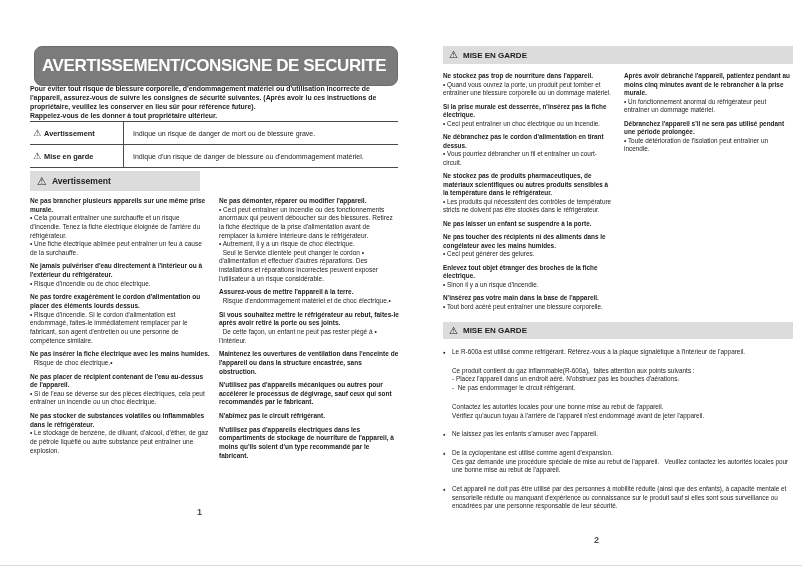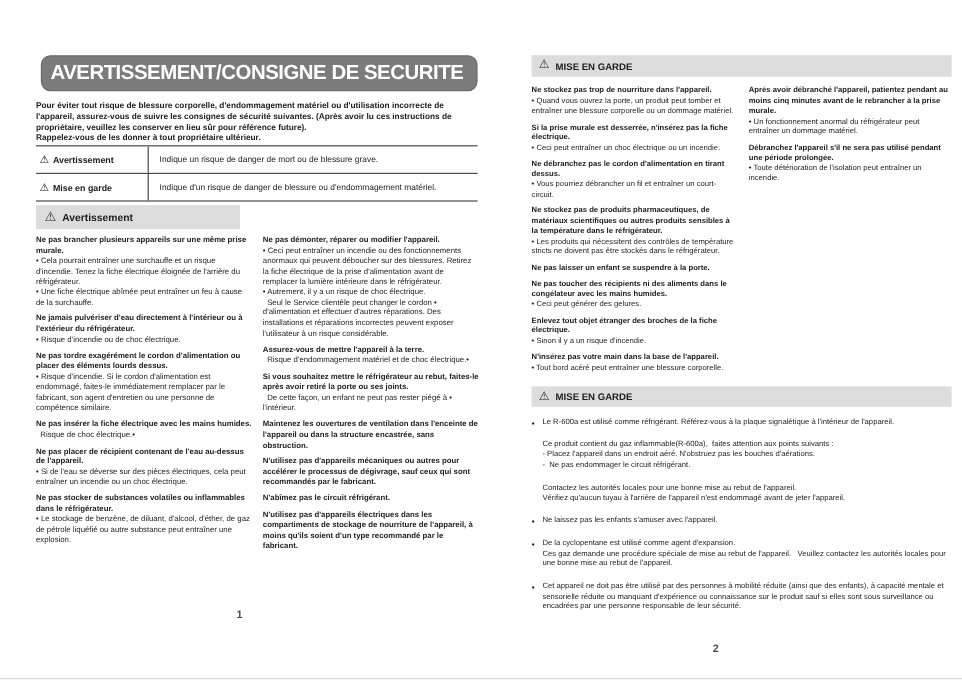--- a/index.html
+++ b/index.html
@@ -4,21 +4,21 @@
 <style>
   html,body{margin:0;padding:0;}
   body{
     width:802px;height:567px;position:relative;overflow:hidden;
     background:#ffffff;color:#1c1c1c;
     font-family:"Liberation Sans","DejaVu Sans",sans-serif;
   }
   p{margin:0;}
   
   .title-bar{
-    position:absolute;left:34px;top:46px;width:364px;height:30px;
+    position:absolute;left:34px;top:46px;width:364px;height:40px;
     background:#7b7b7b;border:1px solid #6c6c6c;border-radius:8px;
     box-sizing:border-box;display:flex;align-items:center;
     color:#ffffff;font-weight:bold;font-size:17px;letter-spacing:-0.4px;
     padding-left:7px;white-space:nowrap;
   }
   .intro{
     position:absolute;left:30px;top:84px;width:370px;
     font-size:6.9px;font-weight:bold;line-height:1.32;
   }
   .sev-table{

